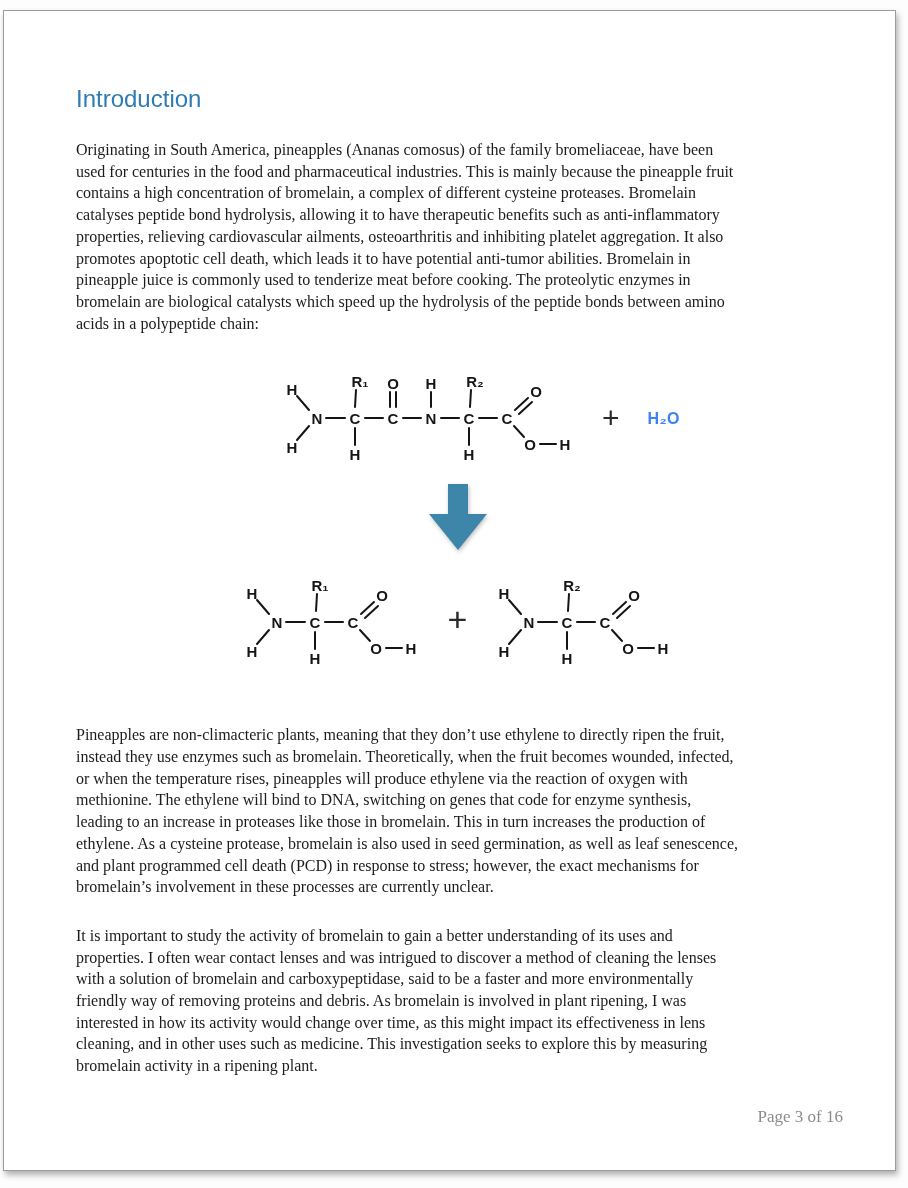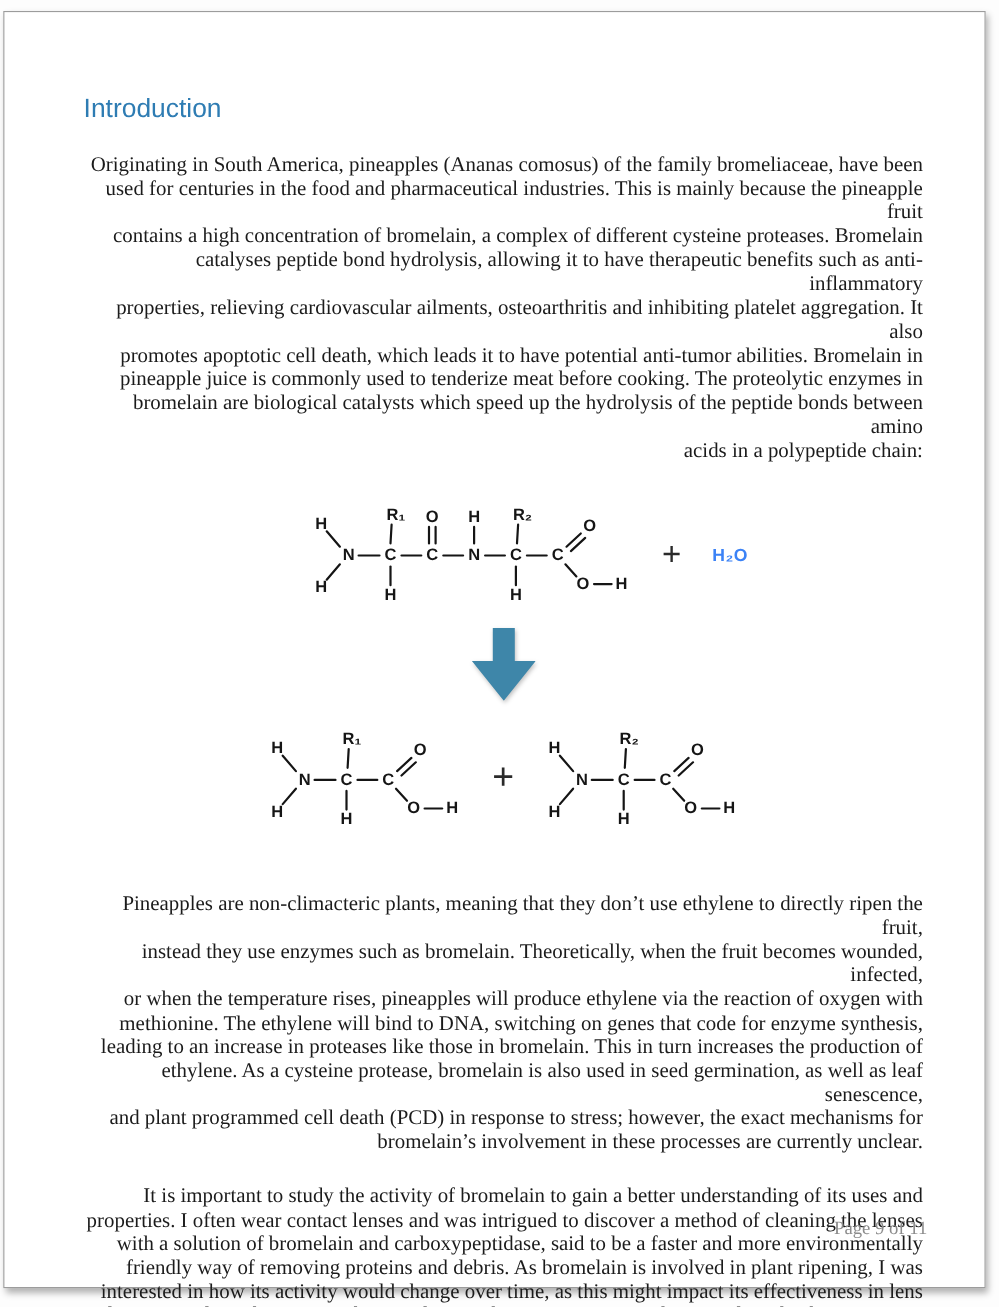--- a/index.html
+++ b/index.html
@@ -22,25 +22,24 @@
     box-shadow: 2px 4px 6px rgba(0,0,0,0.30);
     padding: 74px 56px 0 72px;
   }
   .heading {
     margin: 0 0 26px 0;
     font: 400 24px/28px "Liberation Sans", "DejaVu Sans", sans-serif;
     color: #2E7CB3;
   }
   .body-par {
     margin: 0;
-    font-size: 19px;
+    font-size: 16px;
     line-height: 21.7px;
     color: #1b1b1b;
     white-space: pre-line;
-    text-align: right;
   }
   .par-gap { margin-top: 27px; }
   .equation {
     margin: 36px 0 50px 0;
     display: flex;
     flex-direction: column;
     align-items: center;
   }
   .eq-row { display: flex; align-items: center; }
   .reactants-row { transform: translateX(22px); }
@@ -208,15 +207,15 @@
 bromelain’s involvement in these processes are currently unclear.</p>
 
   <p class="body-par par-gap">It is important to study the activity of bromelain to gain a better understanding of its uses and
 properties. I often wear contact lenses and was intrigued to discover a method of cleaning the lenses
 with a solution of bromelain and carboxypeptidase, said to be a faster and more environmentally
 friendly way of removing proteins and debris. As bromelain is involved in plant ripening, I was
 interested in how its activity would change over time, as this might impact its effectiveness in lens
 cleaning, and in other uses such as medicine. This investigation seeks to explore this by measuring
 bromelain activity in a ripening plant.</p>
 
-  <div class="footer">Page 9 of 11</div>
+  <div class="footer">Page 3 of 16</div>
 
 </div>
 
 </body></html>

